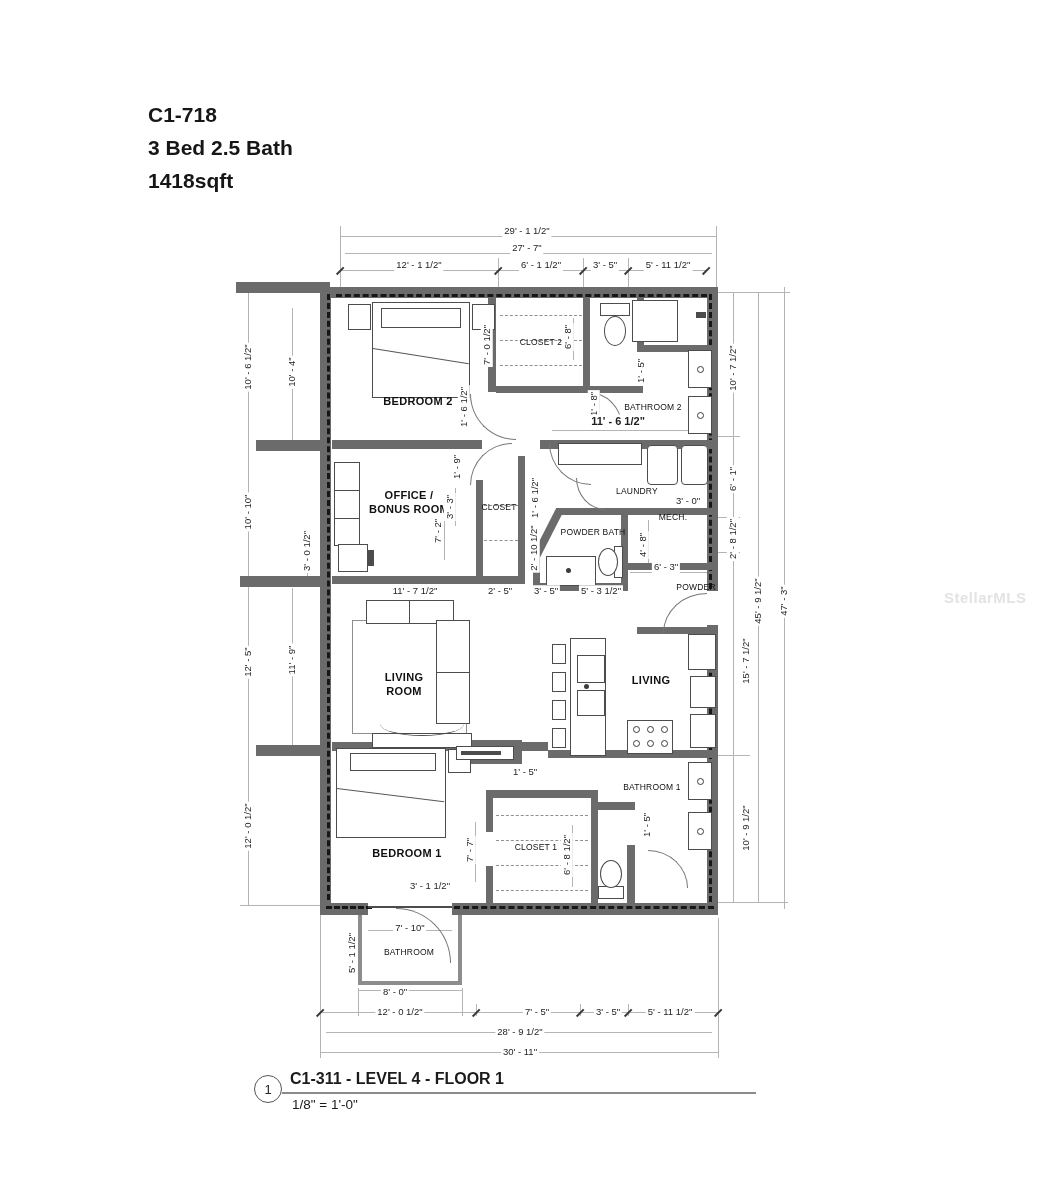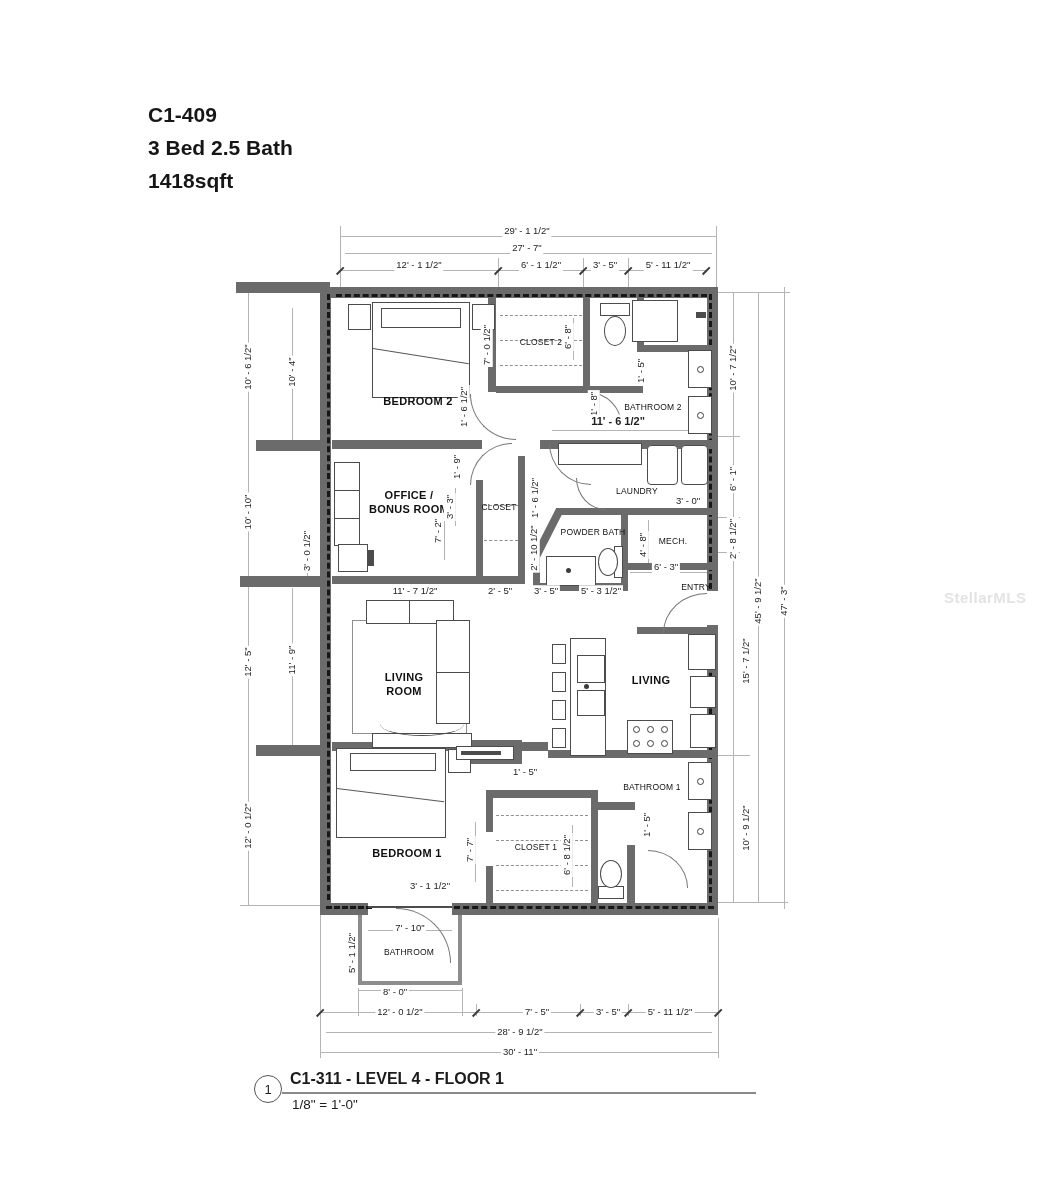--- a/index.html
+++ b/index.html
@@ -32,21 +32,21 @@
   .tb-num{position:absolute;border:1.5px solid #555;border-radius:50%;color:#222;
           display:flex;align-items:center;justify-content:center;font-size:13px}
   .tb-title{position:absolute;font-weight:bold;font-size:16px;color:#1b1b1b;white-space:nowrap}
   .tb-scale{position:absolute;font-size:13.5px;color:#1b1b1b;white-space:nowrap}
 </style>
 </head>
 <body>
 
 <div class="sheet">
 
-  <div class="hdr-line" style="top:103px">C1-409</div>
+  <div class="hdr-line" style="top:103px">C1-718</div>
   <div class="hdr-line" style="top:136px">3 Bed 2.5 Bath</div>
   <div class="hdr-line" style="top:169px">1418sqft</div>
   <div class="wm" style="left:944px;top:589px">StellarMLS</div>
 
   <div class="ln" style="left:340px;top:236px;width:376px;height:1px"></div>
   <div class="ln" style="left:345px;top:253px;width:367px;height:1px"></div>
   <div class="ln" style="left:340px;top:270px;width:366px;height:1px"></div>
   <div class="ln" style="left:340px;top:226px;width:1px;height:62px"></div>
   <div class="ln" style="left:716px;top:226px;width:1px;height:62px"></div>
   <div class="ln" style="left:498px;top:258px;width:1px;height:32px"></div>
@@ -252,22 +252,22 @@
   <div class="f" style="left:598px;top:886px;width:26px;height:13px"></div>
 
   <div class="room" style="left:418px;top:401px">BEDROOM 2</div>
   <div class="room sm" style="left:541px;top:343px">CLOSET 2</div>
   <div class="room sm" style="left:653px;top:408px">BATHROOM 2</div>
   <div class="room" style="left:409px;top:502px">OFFICE /
 BONUS ROOM</div>
   <div class="room sm" style="left:499px;top:508px">CLOSET</div>
   <div class="room sm" style="left:593px;top:533px">POWDER BATH</div>
   <div class="room sm" style="left:637px;top:492px">LAUNDRY</div>
-  <div class="room sm" style="left:673px;top:542px">MECH.</div>
-  <div class="room sm" style="left:696px;top:588px">ENTRY</div>
+  <div class="room sm" style="left:673px;top:518px">MECH.</div>
+  <div class="room sm" style="left:696px;top:588px">POWDER</div>
   <div class="room" style="left:404px;top:684px">LIVING
 ROOM</div>
   <div class="room" style="left:651px;top:680px">LIVING</div>
   <div class="room" style="left:407px;top:853px">BEDROOM 1</div>
   <div class="room sm" style="left:536px;top:848px">CLOSET 1</div>
   <div class="room sm" style="left:652px;top:788px">BATHROOM 1</div>
   <div class="room sm" style="left:409px;top:953px">BATHROOM</div>
 
   <div class="dim" style="left:527px;top:231px">29' - 1 1/2"</div>
   <div class="dim" style="left:527px;top:248px">27' - 7"</div>

